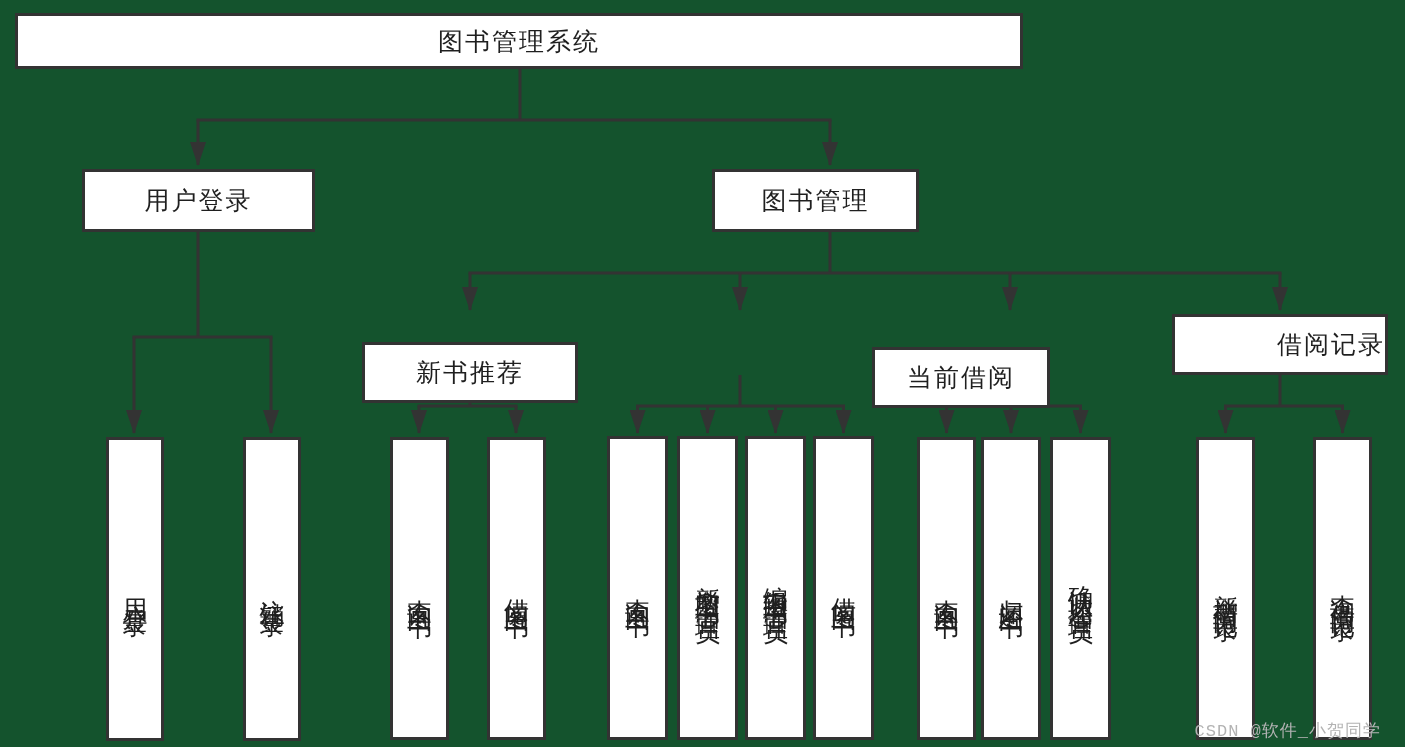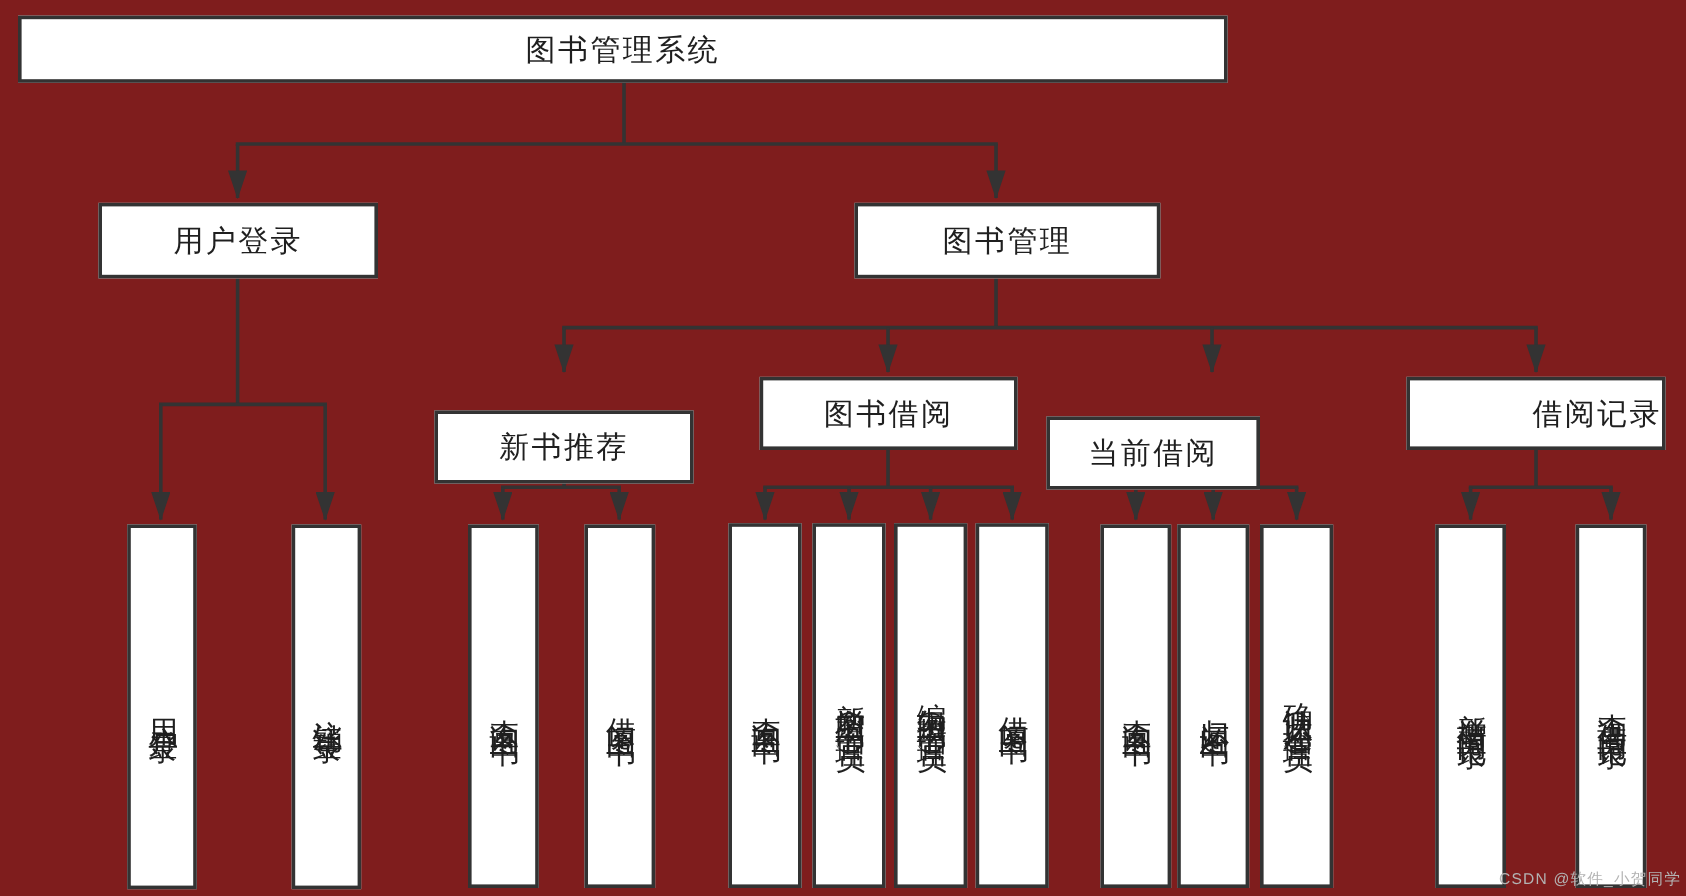--- a/index.html
+++ b/index.html
@@ -4,21 +4,21 @@
 <style>
   html, body {
     margin: 0;
     padding: 0;
     background: #ffffff;
   }
   #canvas {
     position: relative;
     width: 1405px;
     height: 747px;
-    background: #7f1d1d;
+    background: #14532d;
     font-family: "Liberation Sans", "DejaVu Sans", sans-serif;
     color: #1f1f1f;
     overflow: hidden;
   }
   #connectors {
     position: absolute;
     left: 0;
     top: 0;
     width: 1405px;
     height: 747px;
@@ -50,27 +50,28 @@
   .vtext {
     writing-mode: vertical-rl;
     text-orientation: mixed;
     line-height: 1;
     font-size: 25px;
     letter-spacing: 5px;
     white-space: nowrap;
   }
   .watermark {
     position: absolute;
-    right: 4px;
+    right: 24px;
     bottom: 5px;
-    font-size: 13px;
+    font-size: 17px;
     letter-spacing: 1px;
     color: #b3b3b3;
     z-index: 10;
     white-space: nowrap;
+    font-family: Liberation Mono, monospace;
   }
 </style>
 </head>
 <body>
 
 <div id="canvas">
 
   <svg id="connectors" viewBox="0 0 1405 747" xmlns="http://www.w3.org/2000/svg">
     <defs>
       <marker id="arrow" viewBox="0 0 24 16" refX="23" refY="8" markerWidth="24" markerHeight="16" markerUnits="userSpaceOnUse" orient="auto">
@@ -121,36 +122,33 @@
     </g>
   </svg>
 
   <div class="hbox" style="left:15px; top:13px; width:1008px; height:56px;">
     <span>图书管理系统</span>
   </div>
 
   <div class="hbox" style="left:82px; top:169px; width:233px; height:63px;">
     <span>用户登录</span>
   </div>
-  <div class="hbox" style="left:712px; top:169px; width:255px; height:63px;">
+  <div class="hbox" style="left:712px; top:169px; width:207px; height:63px;">
     <span>图书管理</span>
   </div>
 
   <div class="vbox" style="left:106px; top:437px; width:58px; height:304px;">
     <span class="vtext">用户登录</span>
   </div>
   <div class="vbox" style="left:243px; top:437px; width:58px; height:304px;">
     <span class="vtext">注销登录</span>
   </div>
 
   <div class="hbox" style="left:362px; top:314px; width:216px; height:61px;margin-top:28px;">
     <span>新书推荐</span>
-  </div>
-  <div class="hbox" style="left:633px; top:314px; width:215px; height:61px;">
-    <span>图书借阅</span>
   </div>
   <div class="hbox" style="left:872px; top:314px; width:178px; height:61px;margin-top:33px;">
     <span>当前借阅</span>
   </div>
   <div class="hbox" style="left:1172px; top:314px; width:216px; height:61px;justify-content:flex-end;">
     <span>借阅记录</span>
   </div>
 
   <div class="vbox" style="left:390px; top:437px; width:59px; height:303px;">
     <span class="vtext">查询图书</span>

